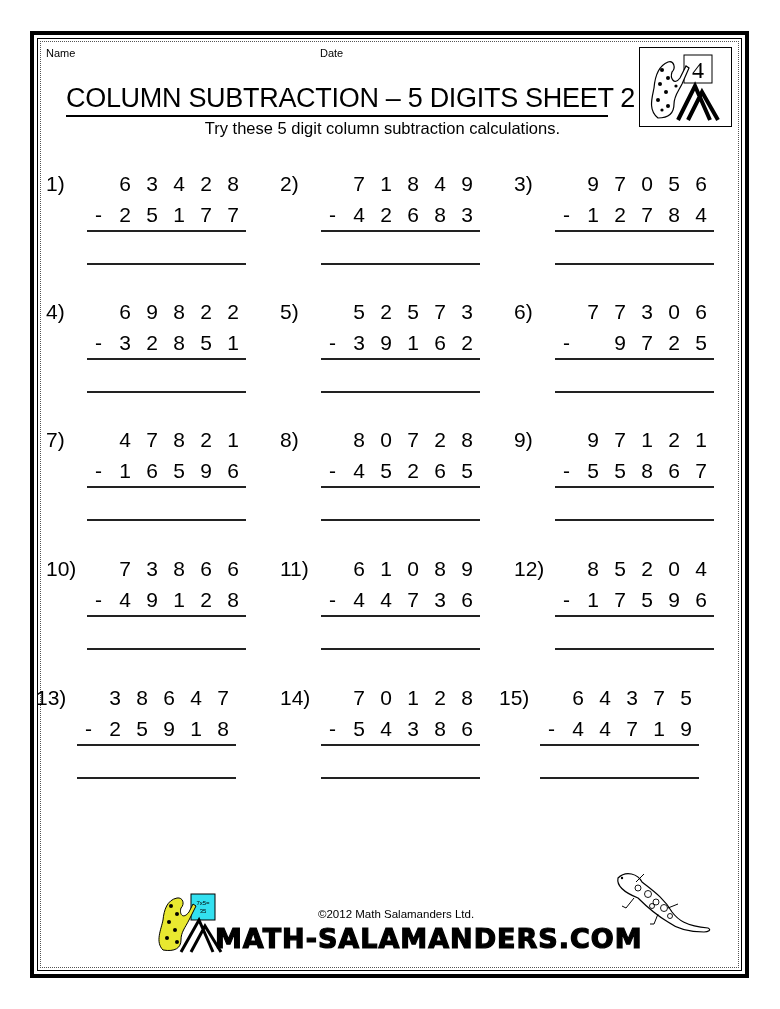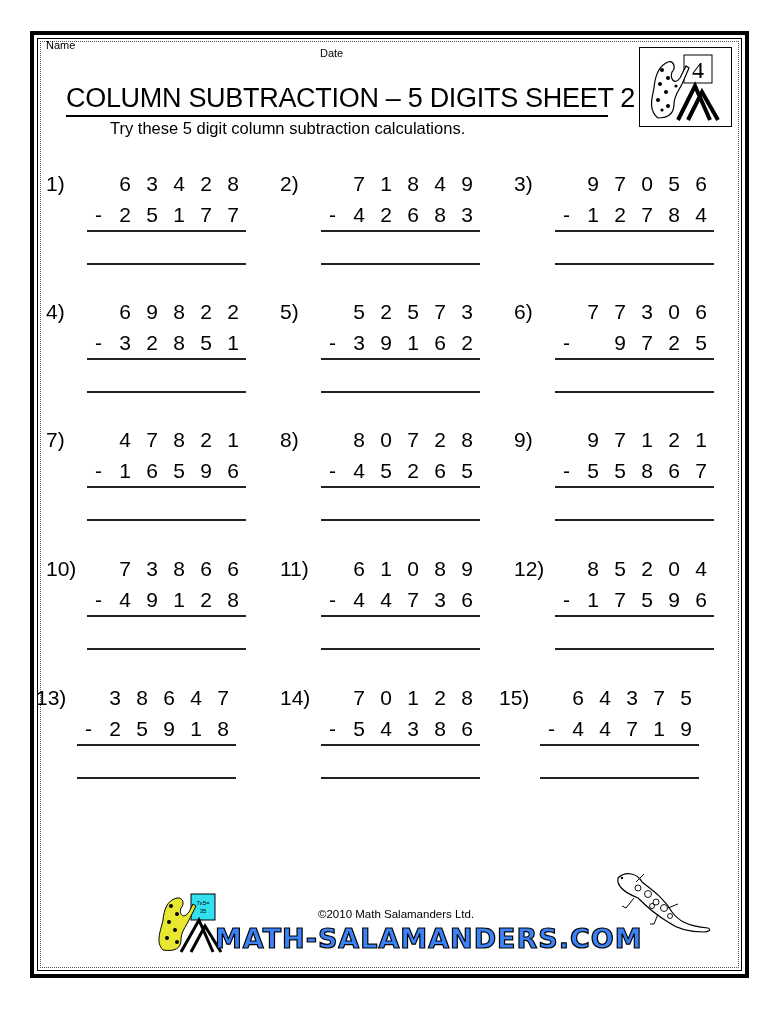--- a/index.html
+++ b/index.html
@@ -4,42 +4,42 @@
 <style>
   html, body { margin: 0; padding: 0; background: #ffffff; }
   body { width: 780px; height: 1009px; position: relative; overflow: hidden; font-family: "Liberation Sans", sans-serif; color: #000; }
 
   .frame-outer { position: absolute; left: 30px; top: 31px; width: 719px; height: 947px; box-sizing: border-box; border: 4px solid #000; }
   .frame-mid { position: absolute; left: 3px; top: 3px; right: 3px; bottom: 3px; border: 1px solid #000; }
   .frame-inner { position: absolute; left: 2px; top: 2px; right: 2px; bottom: 2px; border: 1px dotted #555; }
 
   .abs { position: absolute; }
   .small { font-size: 11px; }
-  .name-label { left: 46px; top: 39px; }
+  .name-label { left: 46px; top: 47px; }
   .date-label { left: 320px; top: 47px; }
 
   .title { left: 66px; top: 83px; width: 542px; text-align: left; font-size: 27px; letter-spacing: -0.3px; white-space: nowrap; }
   .title-underline { left: 66px; top: 115px; width: 542px; height: 2px; background: #000; }
-  .subtitle { left: 110px; top: 119px; width: 450px; text-align: left; font-size: 16.5px; white-space: nowrap; }
+  .subtitle { left: 110px; top: 119px; width: 450px; text-align: right; font-size: 16.5px; white-space: nowrap; }
 
   .logo-box { left: 639px; top: 47px; width: 93px; height: 80px; border: 1px solid #000; box-sizing: border-box; background: #fff; }
 
   .problem { position: absolute; width: 210px; height: 110px; }
   .p-label { position: absolute; left: 0; top: 0; font-size: 21px; }
   .row { position: absolute; left: 40px; width: 158px; height: 28px; font-size: 21px; }
   .row .minus { position: absolute; left: 9px; top: 0; }
   .row .digits { position: absolute; right: 5px; top: 0; display: flex; gap: 0; }
   .row .digits span { display: inline-block; width: 27px; text-align: right; }
   .row.top { top: 0; }
   .row.bottom { top: 31px; }
   .rule1 { position: absolute; left: 41px; top: 58px; width: 159px; height: 2px; background: #222; }
   .rule2 { position: absolute; left: 41px; top: 91px; width: 159px; height: 2px; background: #222; }
 
   .copyright { left: 318px; top: 908px; font-size: 11.5px; white-space: nowrap; }
-  .brand { left: 215px; top: 923px; font-size: 27px; letter-spacing: 1px; white-space: nowrap; color: #3b82f6; -webkit-text-stroke: 1.2px #000; font-weight: bold; font-family: "DejaVu Sans", sans-serif; }
+  .brand { left: 215px; top: 923px; font-size: 27px; letter-spacing: 1px; white-space: nowrap; color: #000000; -webkit-text-stroke: 1.2px #000; font-weight: bold; font-family: "DejaVu Sans", sans-serif; }
   .footer-logo { left: 155px; top: 890px; width: 70px; height: 65px; }
   .salamander-right { left: 608px; top: 868px; width: 110px; height: 80px; }
 </style>
 </head>
 <body>
 
 <div class="frame-outer">
   <div class="frame-mid">
     <div class="frame-inner"></div>
   </div>
@@ -444,21 +444,21 @@
     <g fill="#000">
       <circle cx="16" cy="16" r="2"></circle>
         <circle cx="22" cy="24" r="2"></circle>
         <circle cx="14" cy="32" r="2"></circle>
       <circle cx="20" cy="40" r="2"></circle>
         <circle cx="12" cy="48" r="2"></circle>
         <circle cx="22" cy="52" r="2"></circle>
     </g>
   </svg>
 </div>
-<div class="abs copyright">©2010 Math Salamanders Ltd.</div>
+<div class="abs copyright">©2012 Math Salamanders Ltd.</div>
 <div class="abs brand">MATH-SALAMANDERS.COM</div>
 
 <div class="abs salamander-right">
   <svg width="110" height="80" viewBox="0 0 110 80">
     <path d="M10 10 C18 2 30 6 34 14 C44 22 56 30 64 44 C70 52 78 58 100 60 C104 62 100 64 96 64 C78 64 68 60 60 54 C50 48 40 40 30 30 C20 26 8 20 10 10 Z" fill="#fff" stroke="#000" stroke-width="1.2"></path>
     <g fill="none" stroke="#000" stroke-width="0.9">
       <circle cx="30" cy="20" r="3"></circle>
         <circle cx="40" cy="26" r="3.5"></circle>
         <circle cx="48" cy="34" r="3"></circle>
       <circle cx="56" cy="40" r="3.5"></circle>

